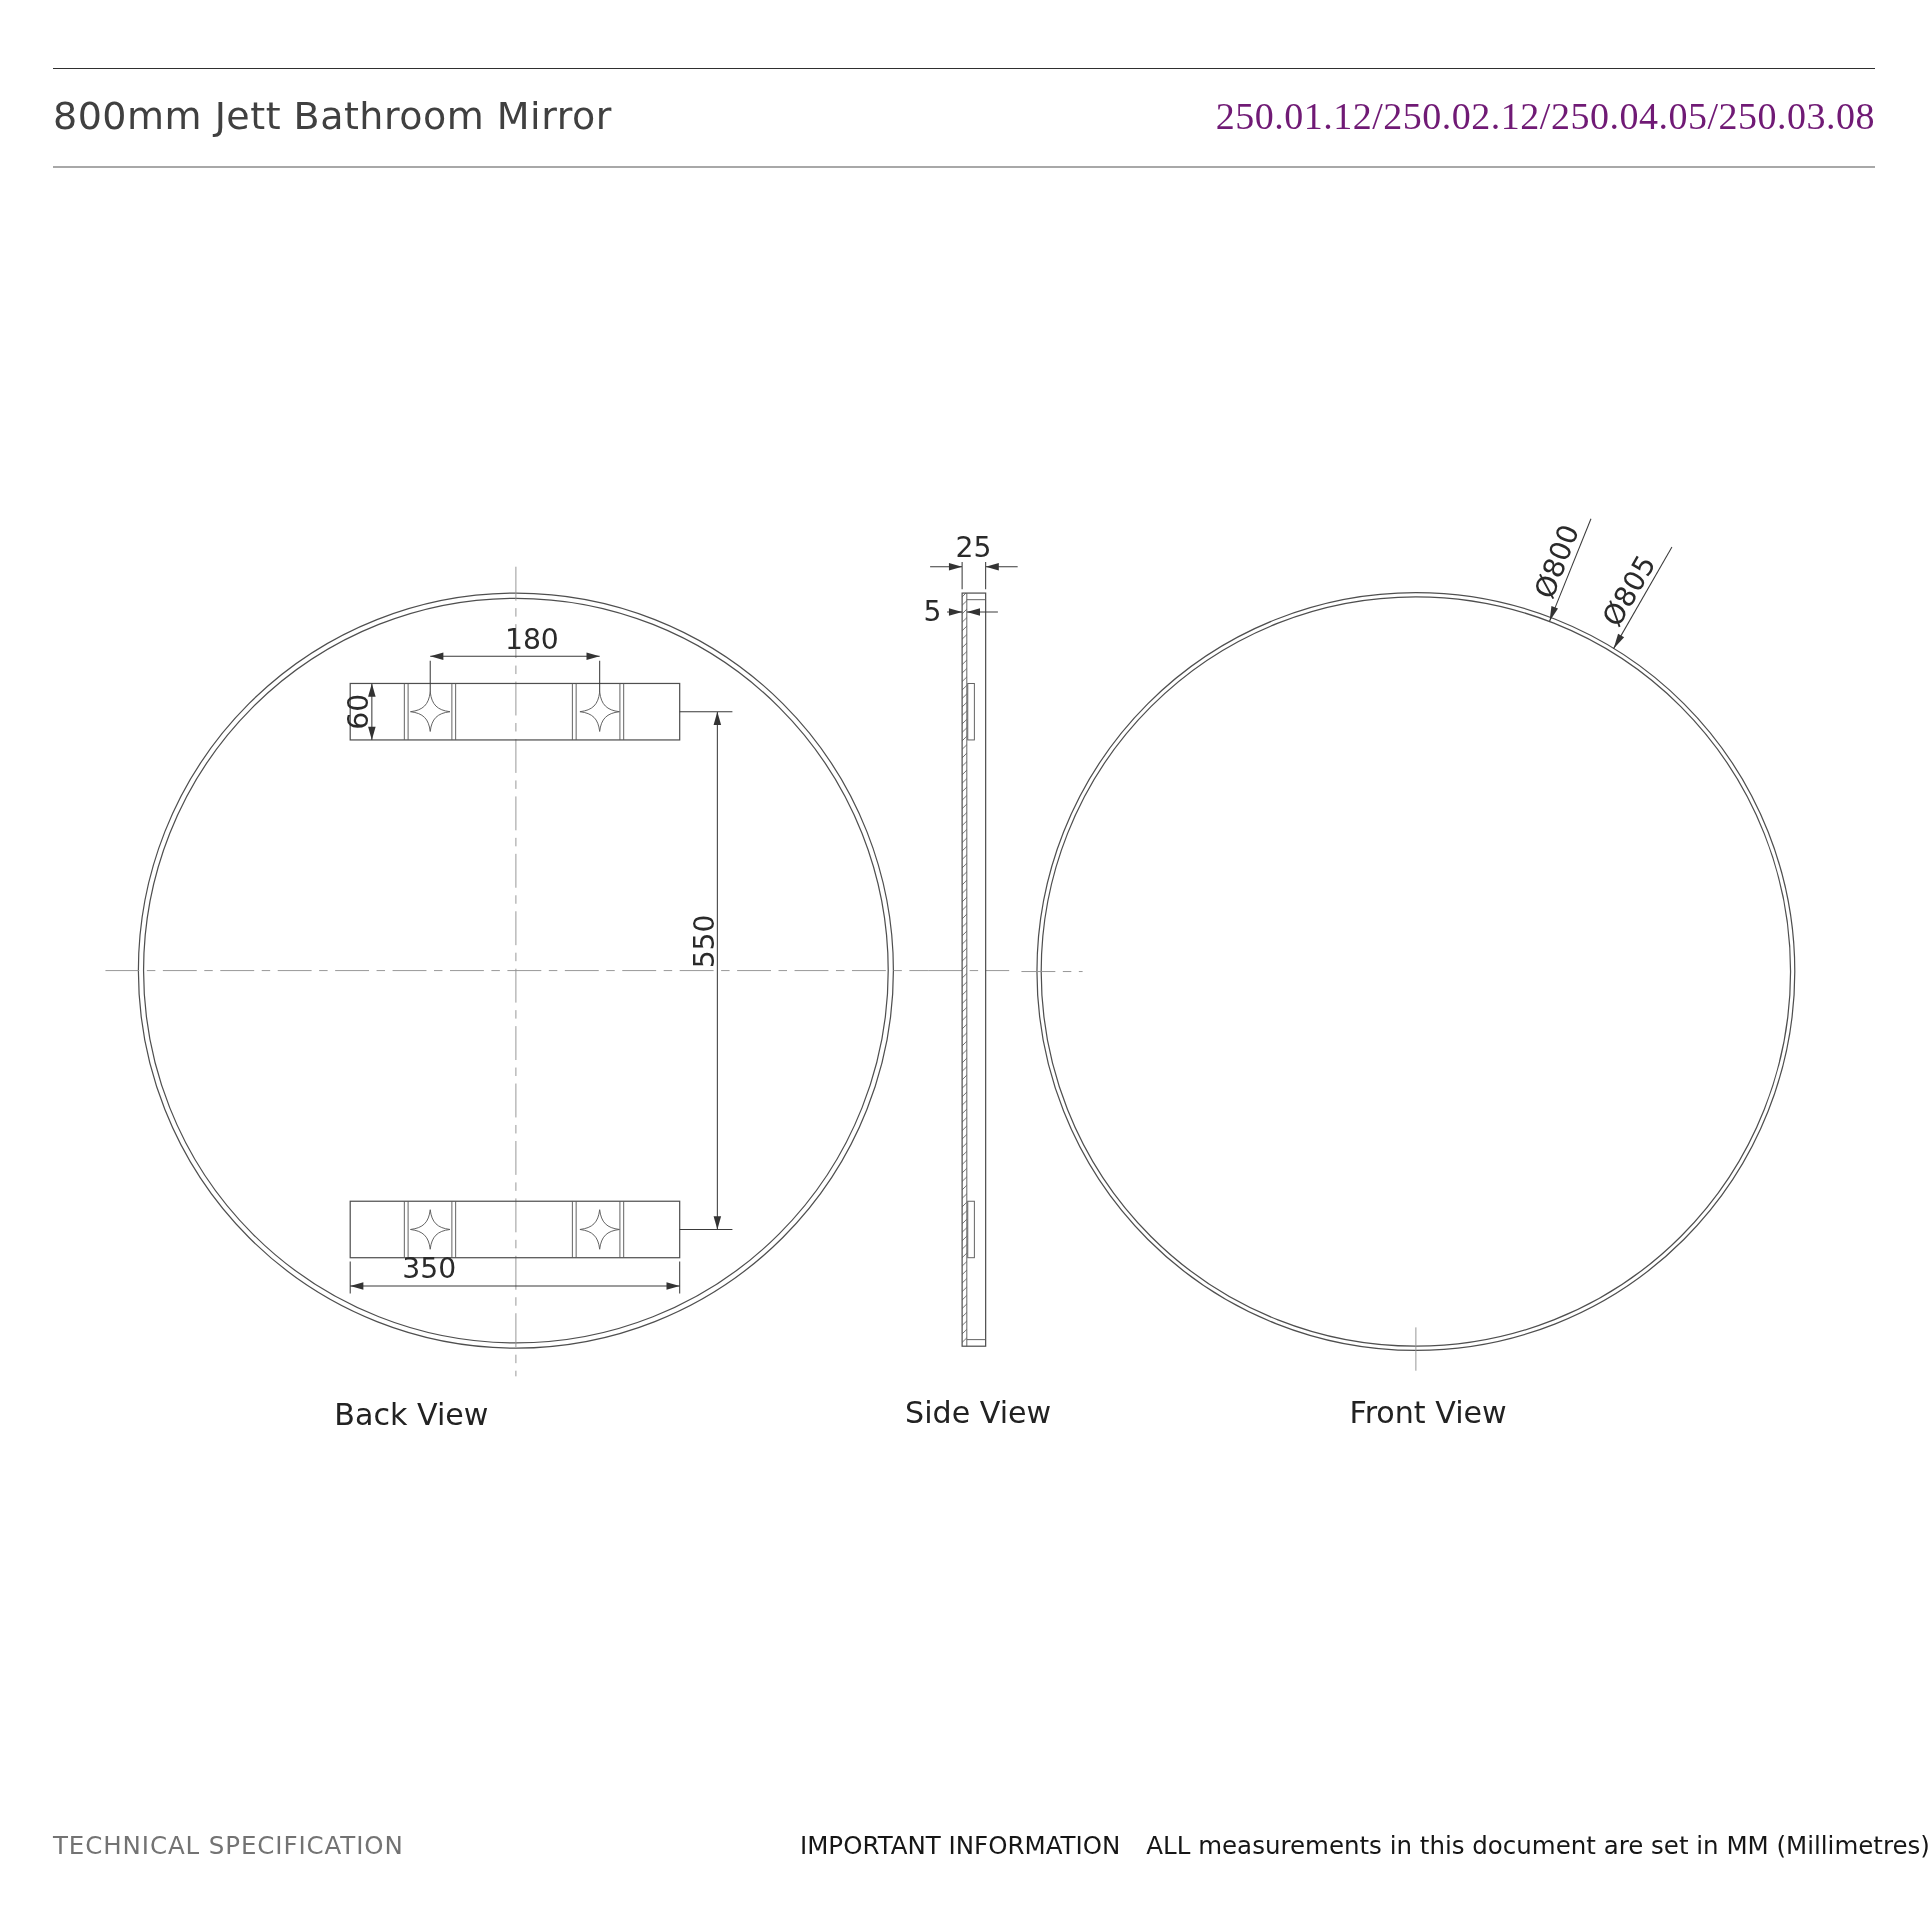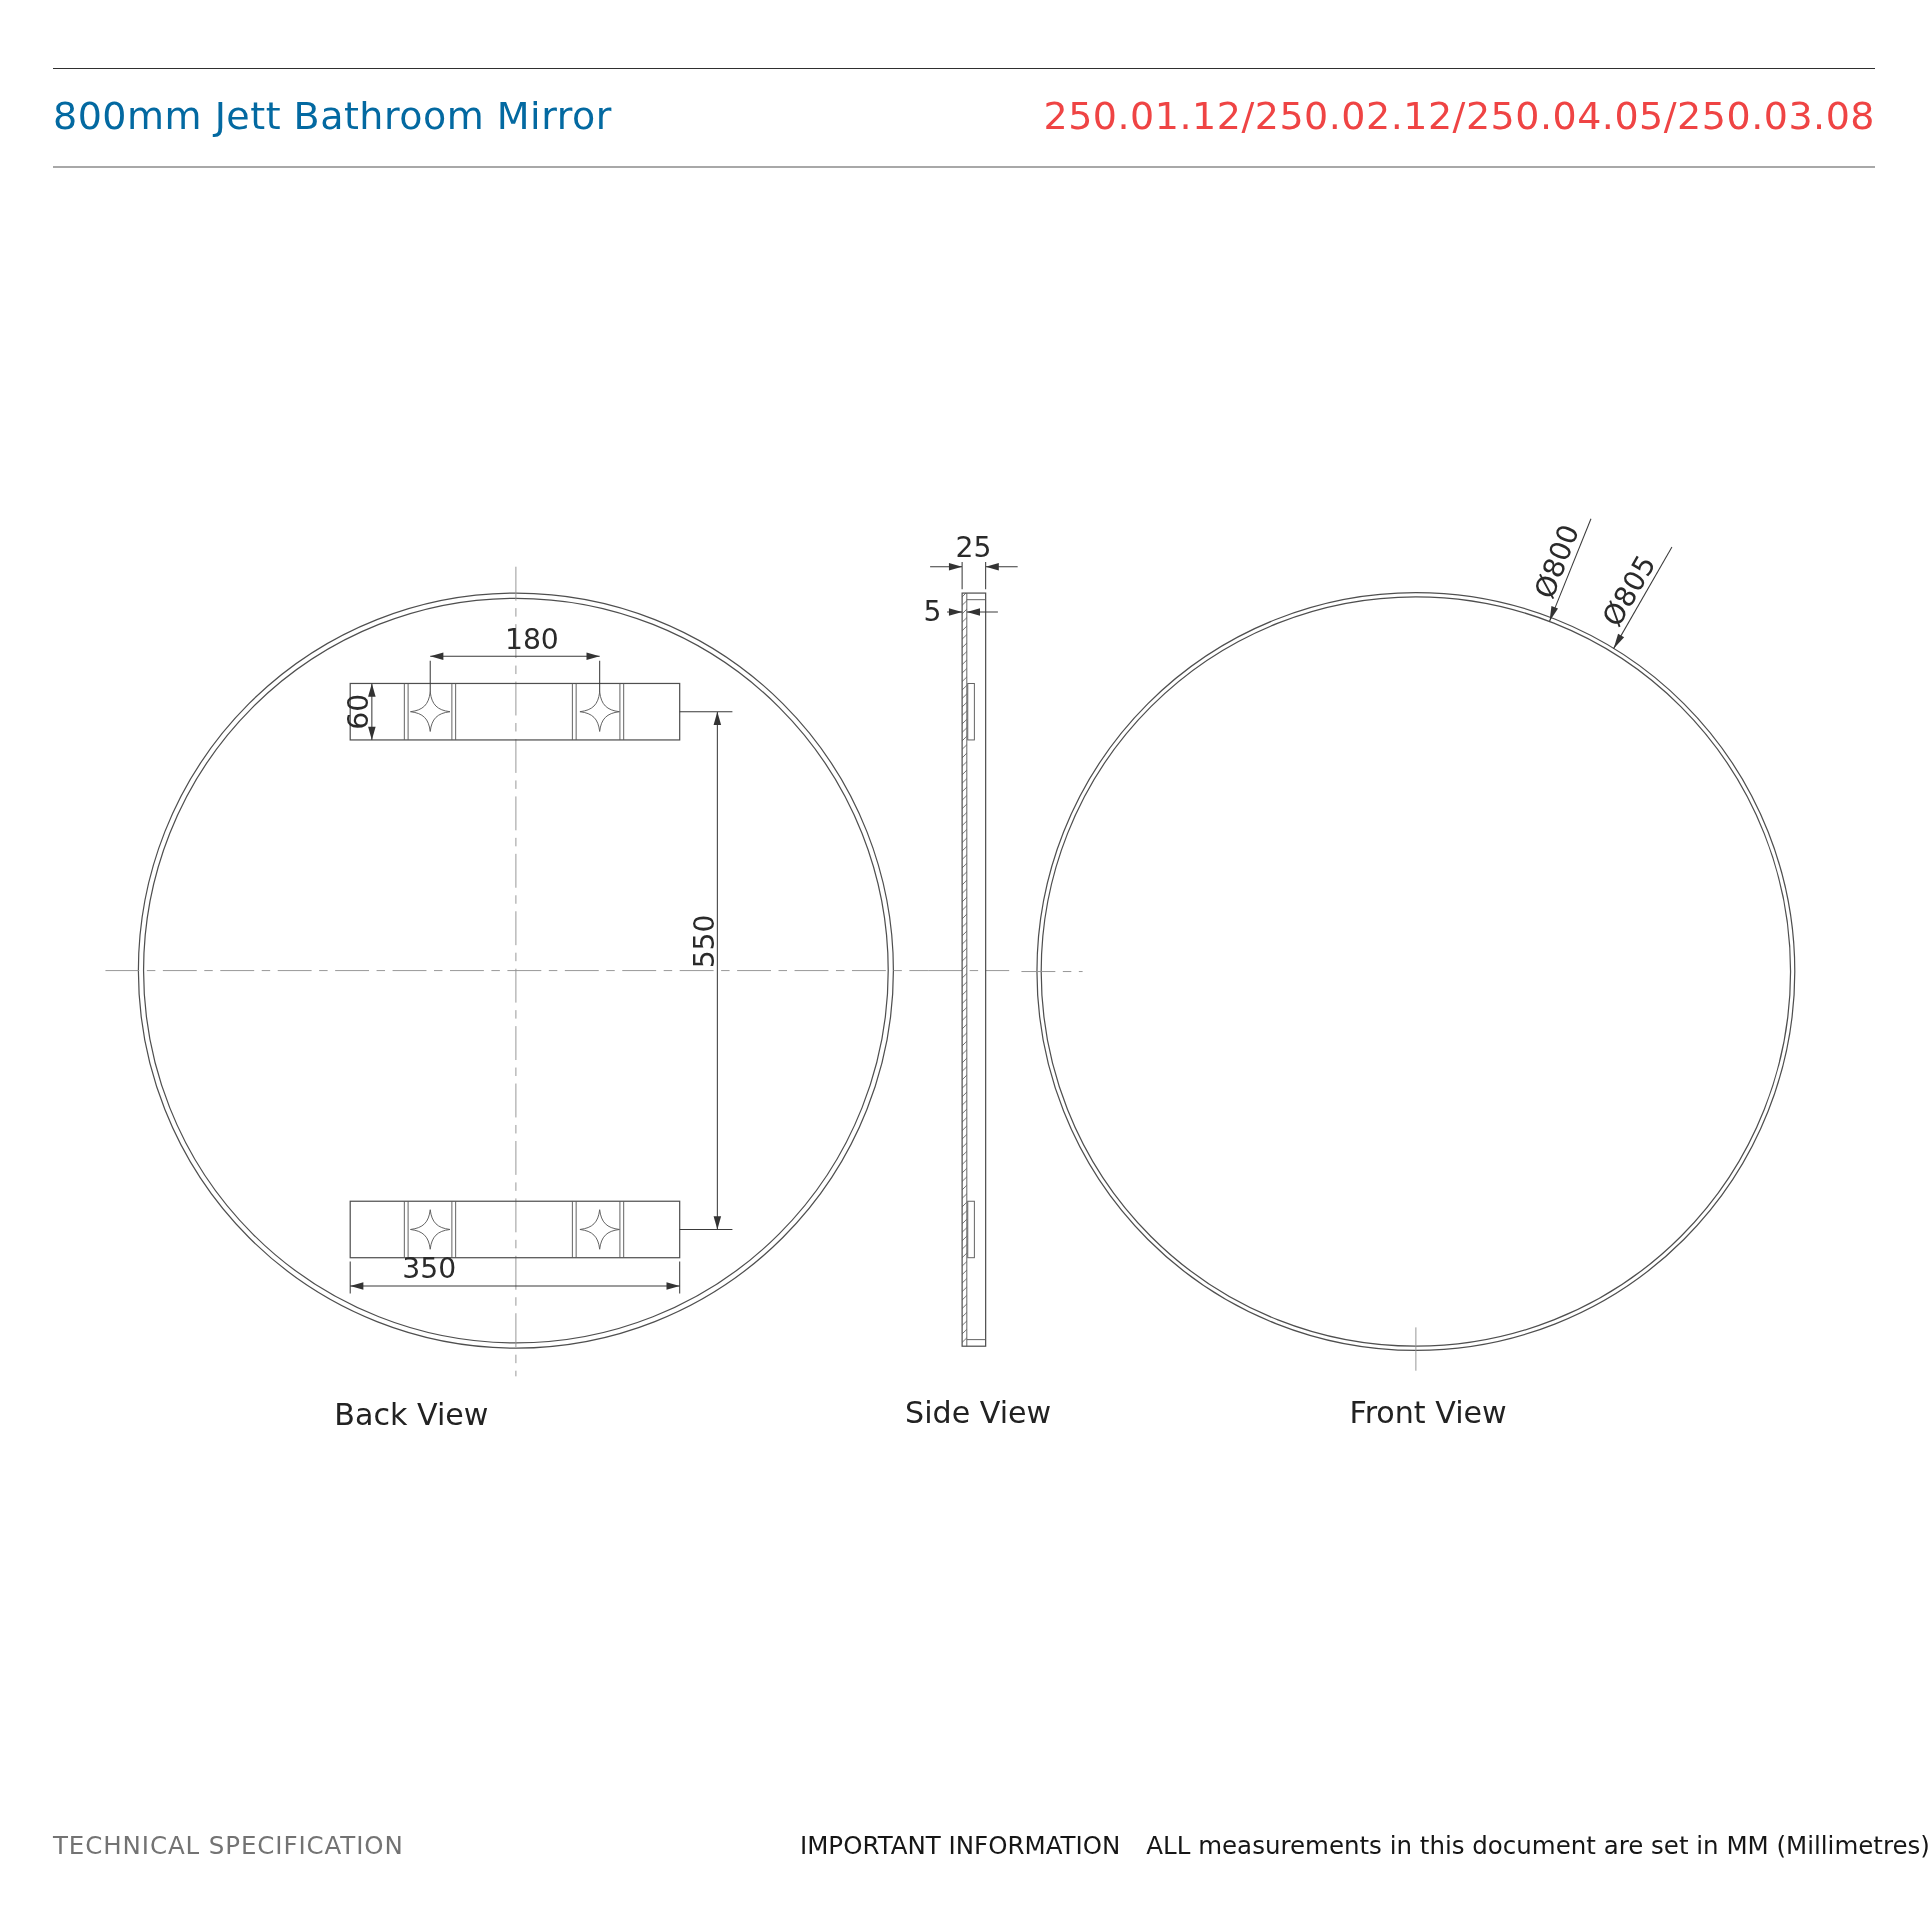--- a/index.html
+++ b/index.html
@@ -5,22 +5,22 @@
   html,body{margin:0;padding:0;}
   body{
     width:1928px;height:1928px;position:relative;background:#ffffff;
     font-family:"DejaVu Sans","Liberation Sans",sans-serif;color:#1c1c1c;
     overflow:hidden;
   }
   .abs{position:absolute;}
   .rule{position:absolute;left:53px;right:53px;height:0;}
   .rule-top{top:68px;border-top:1.9px solid #2f2f2f;}
   .rule-bottom{top:166px;border-top:2.8px solid #a8a8a8;}
-  .page-title{left:53px;top:94px;font-size:38px;letter-spacing:0.5px;color:#0369a1;white-space:nowrap;}
-  .product-codes{right:53px;top:94px;font-size:38px;letter-spacing:0.5px;color:#ef4444;white-space:nowrap;}
+  .page-title{left:53px;top:94px;font-size:38px;letter-spacing:0.5px;color:#404040;white-space:nowrap;}
+  .product-codes{right:53px;top:94px;font-size:38px;letter-spacing:0.5px;color:#701a75;white-space:nowrap;font-family:Liberation Serif, serif;}
   .foot-left{left:53px;top:1831px;font-size:24.5px;letter-spacing:0.9px;color:#737373;white-space:nowrap;}
   .foot-right{left:800px;top:1831px;font-size:24.5px;display:flex;gap:26px;align-items:baseline;white-space:nowrap;color:#161616;}
   .foot-right .bold{font-weight:normal;}
   svg text{font-family:"DejaVu Sans","Liberation Sans",sans-serif;fill:#2a2a2a;}
   svg .dimtxt{font-size:30px;}
   svg .viewlbl{font-size:32px;fill:#222222;}
   svg .outline{stroke:#4f4f4f;stroke-width:1.3;fill:none;}
   svg .thin{stroke:#5a5a5a;stroke-width:1;fill:none;}
   svg .dim{stroke:#3a3a3a;stroke-width:1.1;fill:none;}
   svg .arrow{fill:#333333;stroke:none;}

